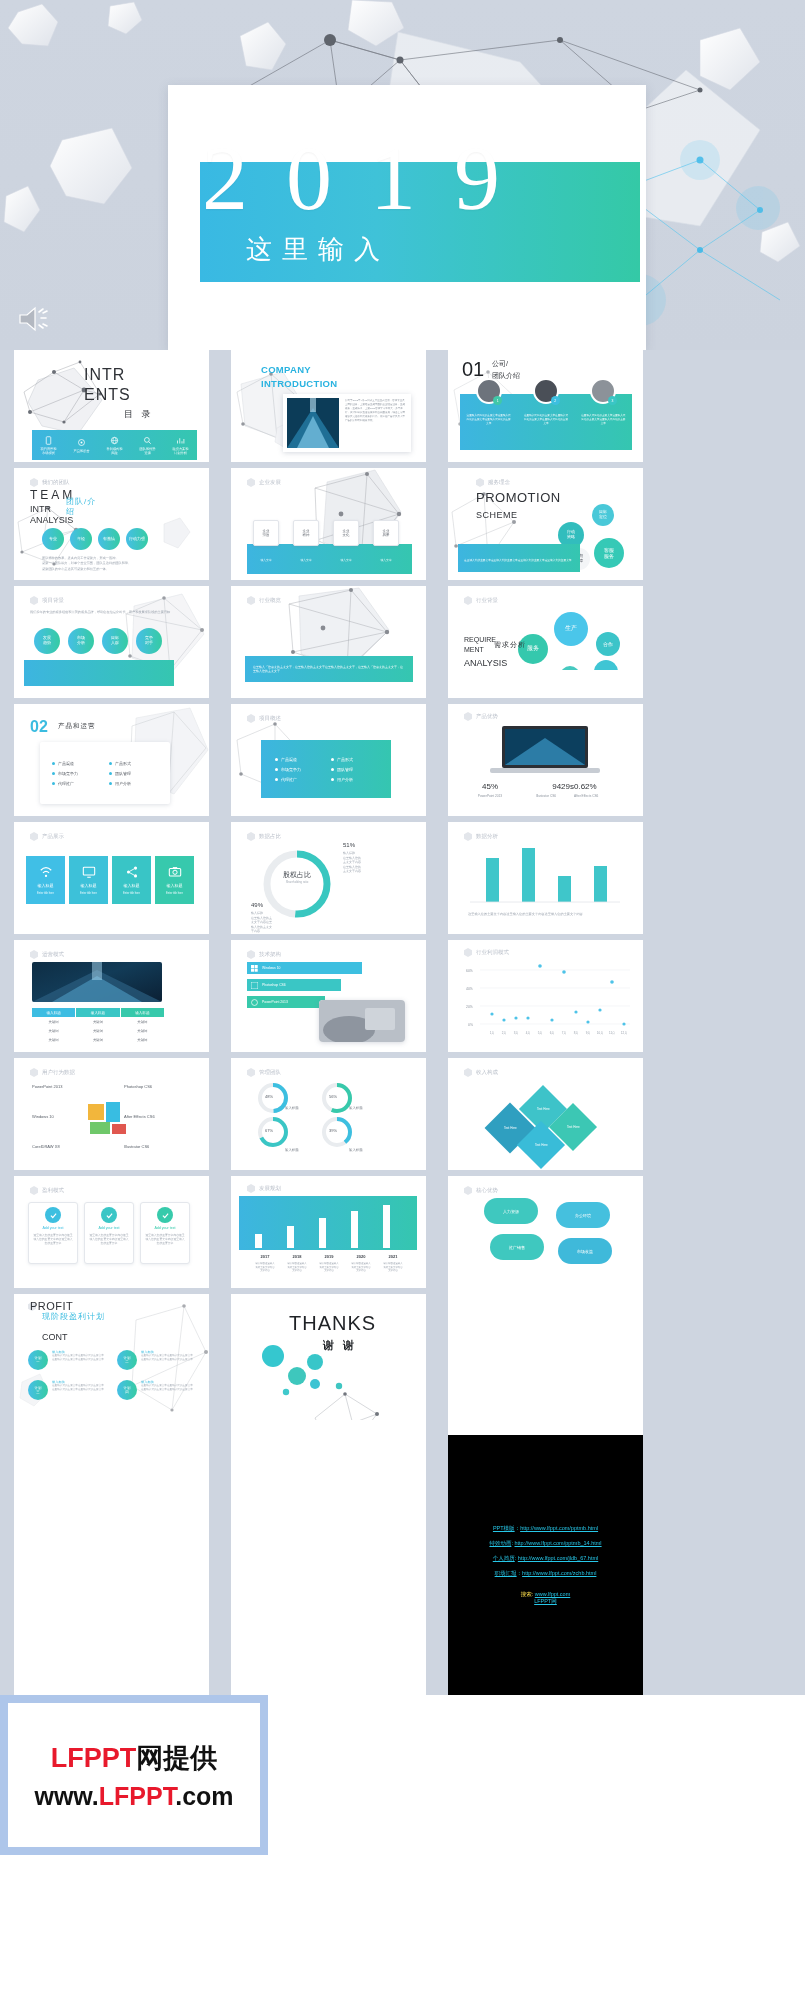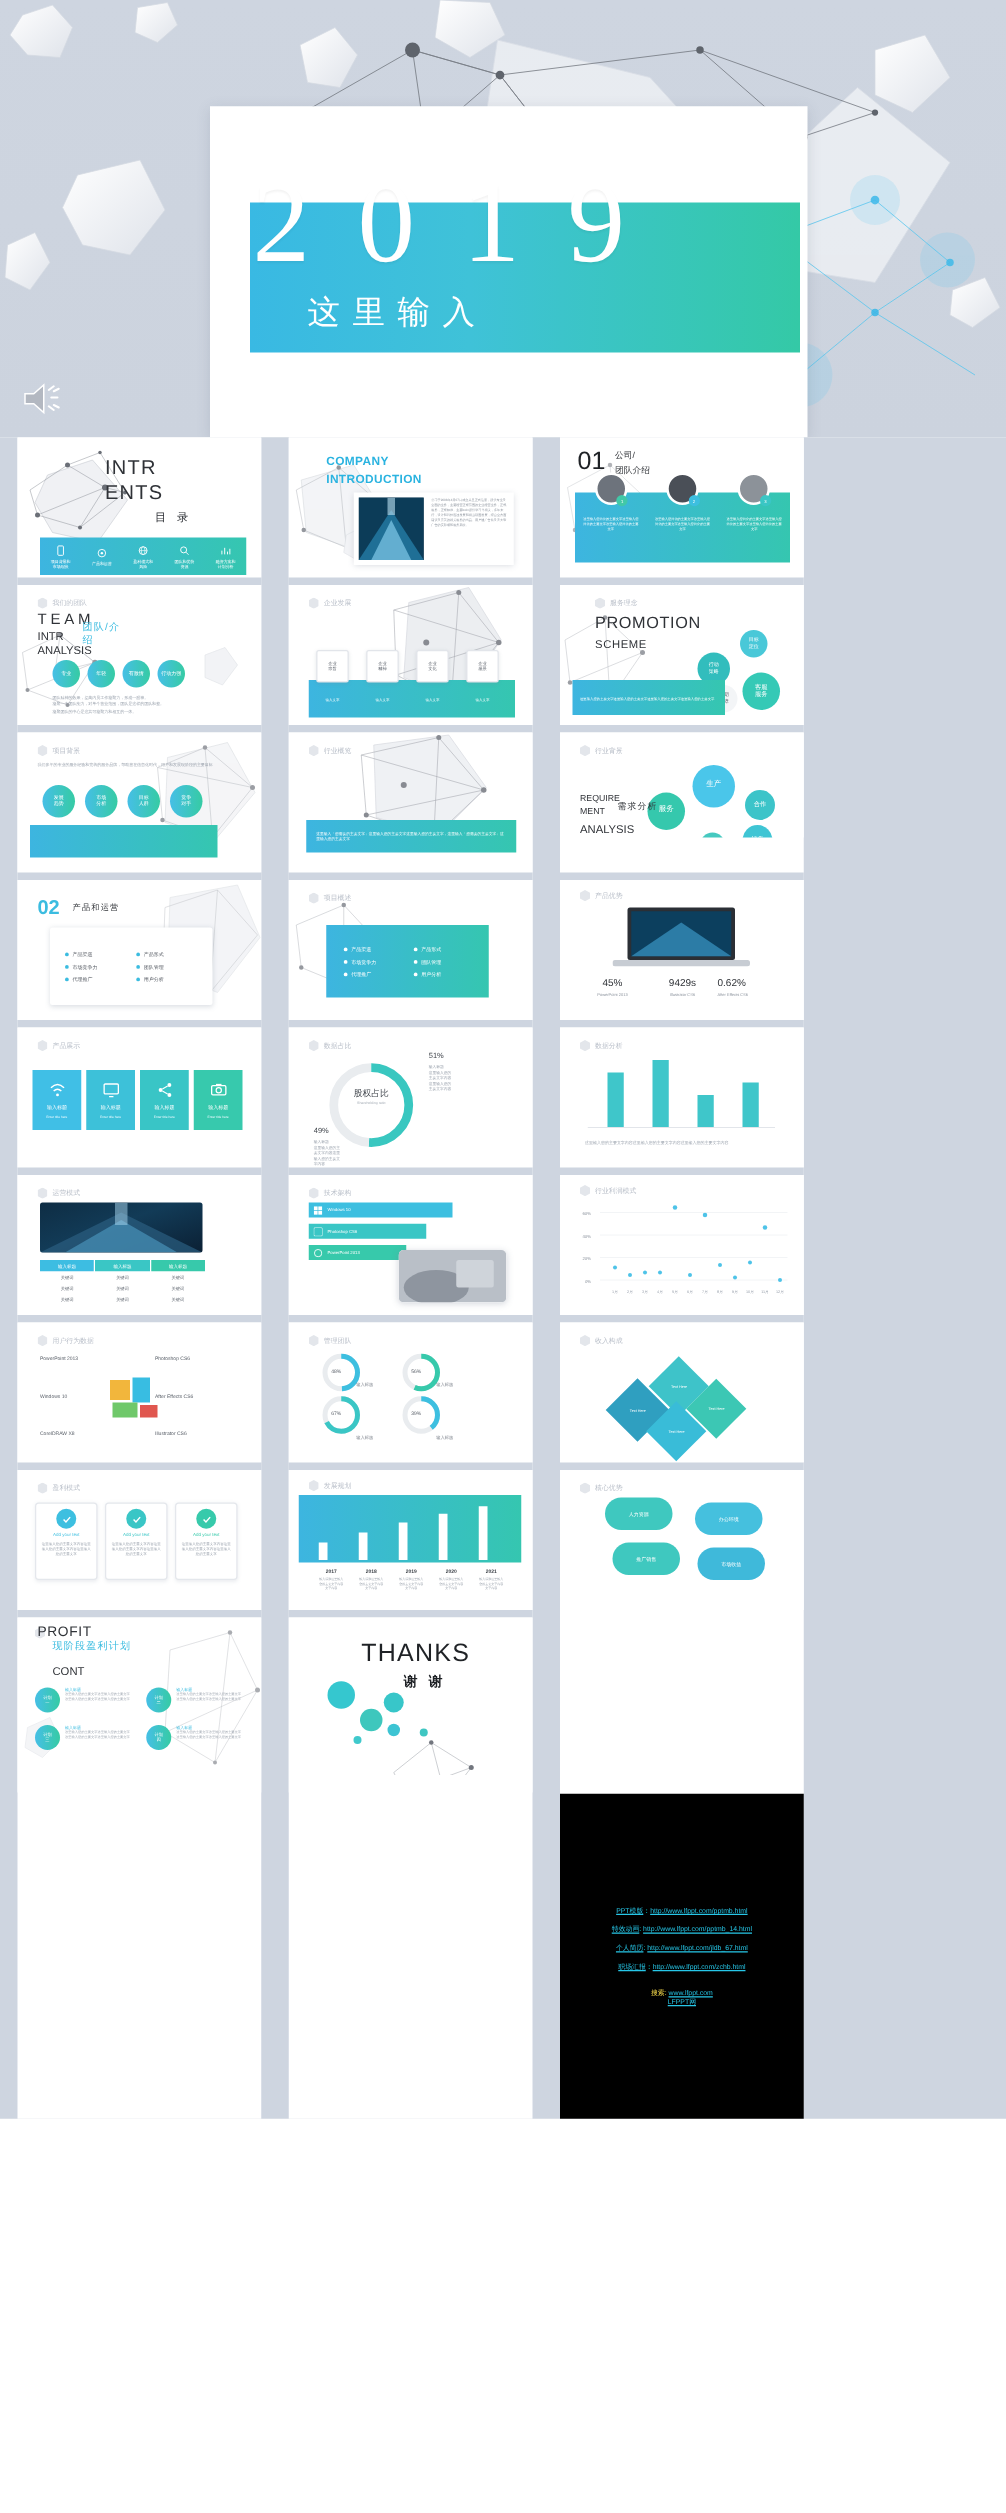--- a/index.html
+++ b/index.html
@@ -982,21 +982,21 @@
             <polygon points="15,41 55,14 95,41" fill="#2c7ca6"></polygon>
             <rect x="0" y="44" width="110" height="5" rx="2" fill="#c7ccd3"></rect>
           </svg>
         </div>
         <div style="position:absolute;left:14px;top:78px;width:168px;display:flex;">
           <div style="flex:1;text-align:center;">
             <div style="font-size:8px;color:#2f3237;">45%</div>
             <div style="font-size:3.2px;color:#8d949e;margin-top:3px;">PowerPoint 2013</div>
           </div>
           <div style="flex:1;text-align:center;">
-            <div style="font-size:8px;color:#2f3237;">9429s</div>
+            <div style="font-size:8px;color:#2f3237;text-align:right;">9429s</div>
             <div style="font-size:3.2px;color:#8d949e;margin-top:3px;">Illustrator CS6</div>
           </div>
           <div style="flex:1;text-align:left;">
             <div style="font-size:8px;color:#2f3237;">0.62%</div>
             <div style="font-size:3.2px;color:#8d949e;margin-top:3px;">After Effects CS6</div>
           </div>
         </div>
       </div>
       <div class="sep" style="top:466px"></div>
 
@@ -1117,14 +1117,24 @@
       </div>
       <div class="search-row">
         <span class="sl">搜索:</span>
         <a href="#">www.lfppt.com</a><br>
         <a href="#">LFPPT网</a>
       </div>
     </div>
   </div>
 
   <div class="bottom-fill"></div>
+  <div class="watermark">
+    <div class="watermark-inner">
+      <div class="wm1">
+        <span class="wm-red">LFPPT</span><span class="wm-black">网提供</span>
+      </div>
+      <div class="wm2">
+        <span class="wm-black">www.</span><span class="wm-red">LFPPT</span><span class="wm-black">.com</span>
+      </div>
+    </div>
+  </div>
 
 </div>
 
 </body></html>

